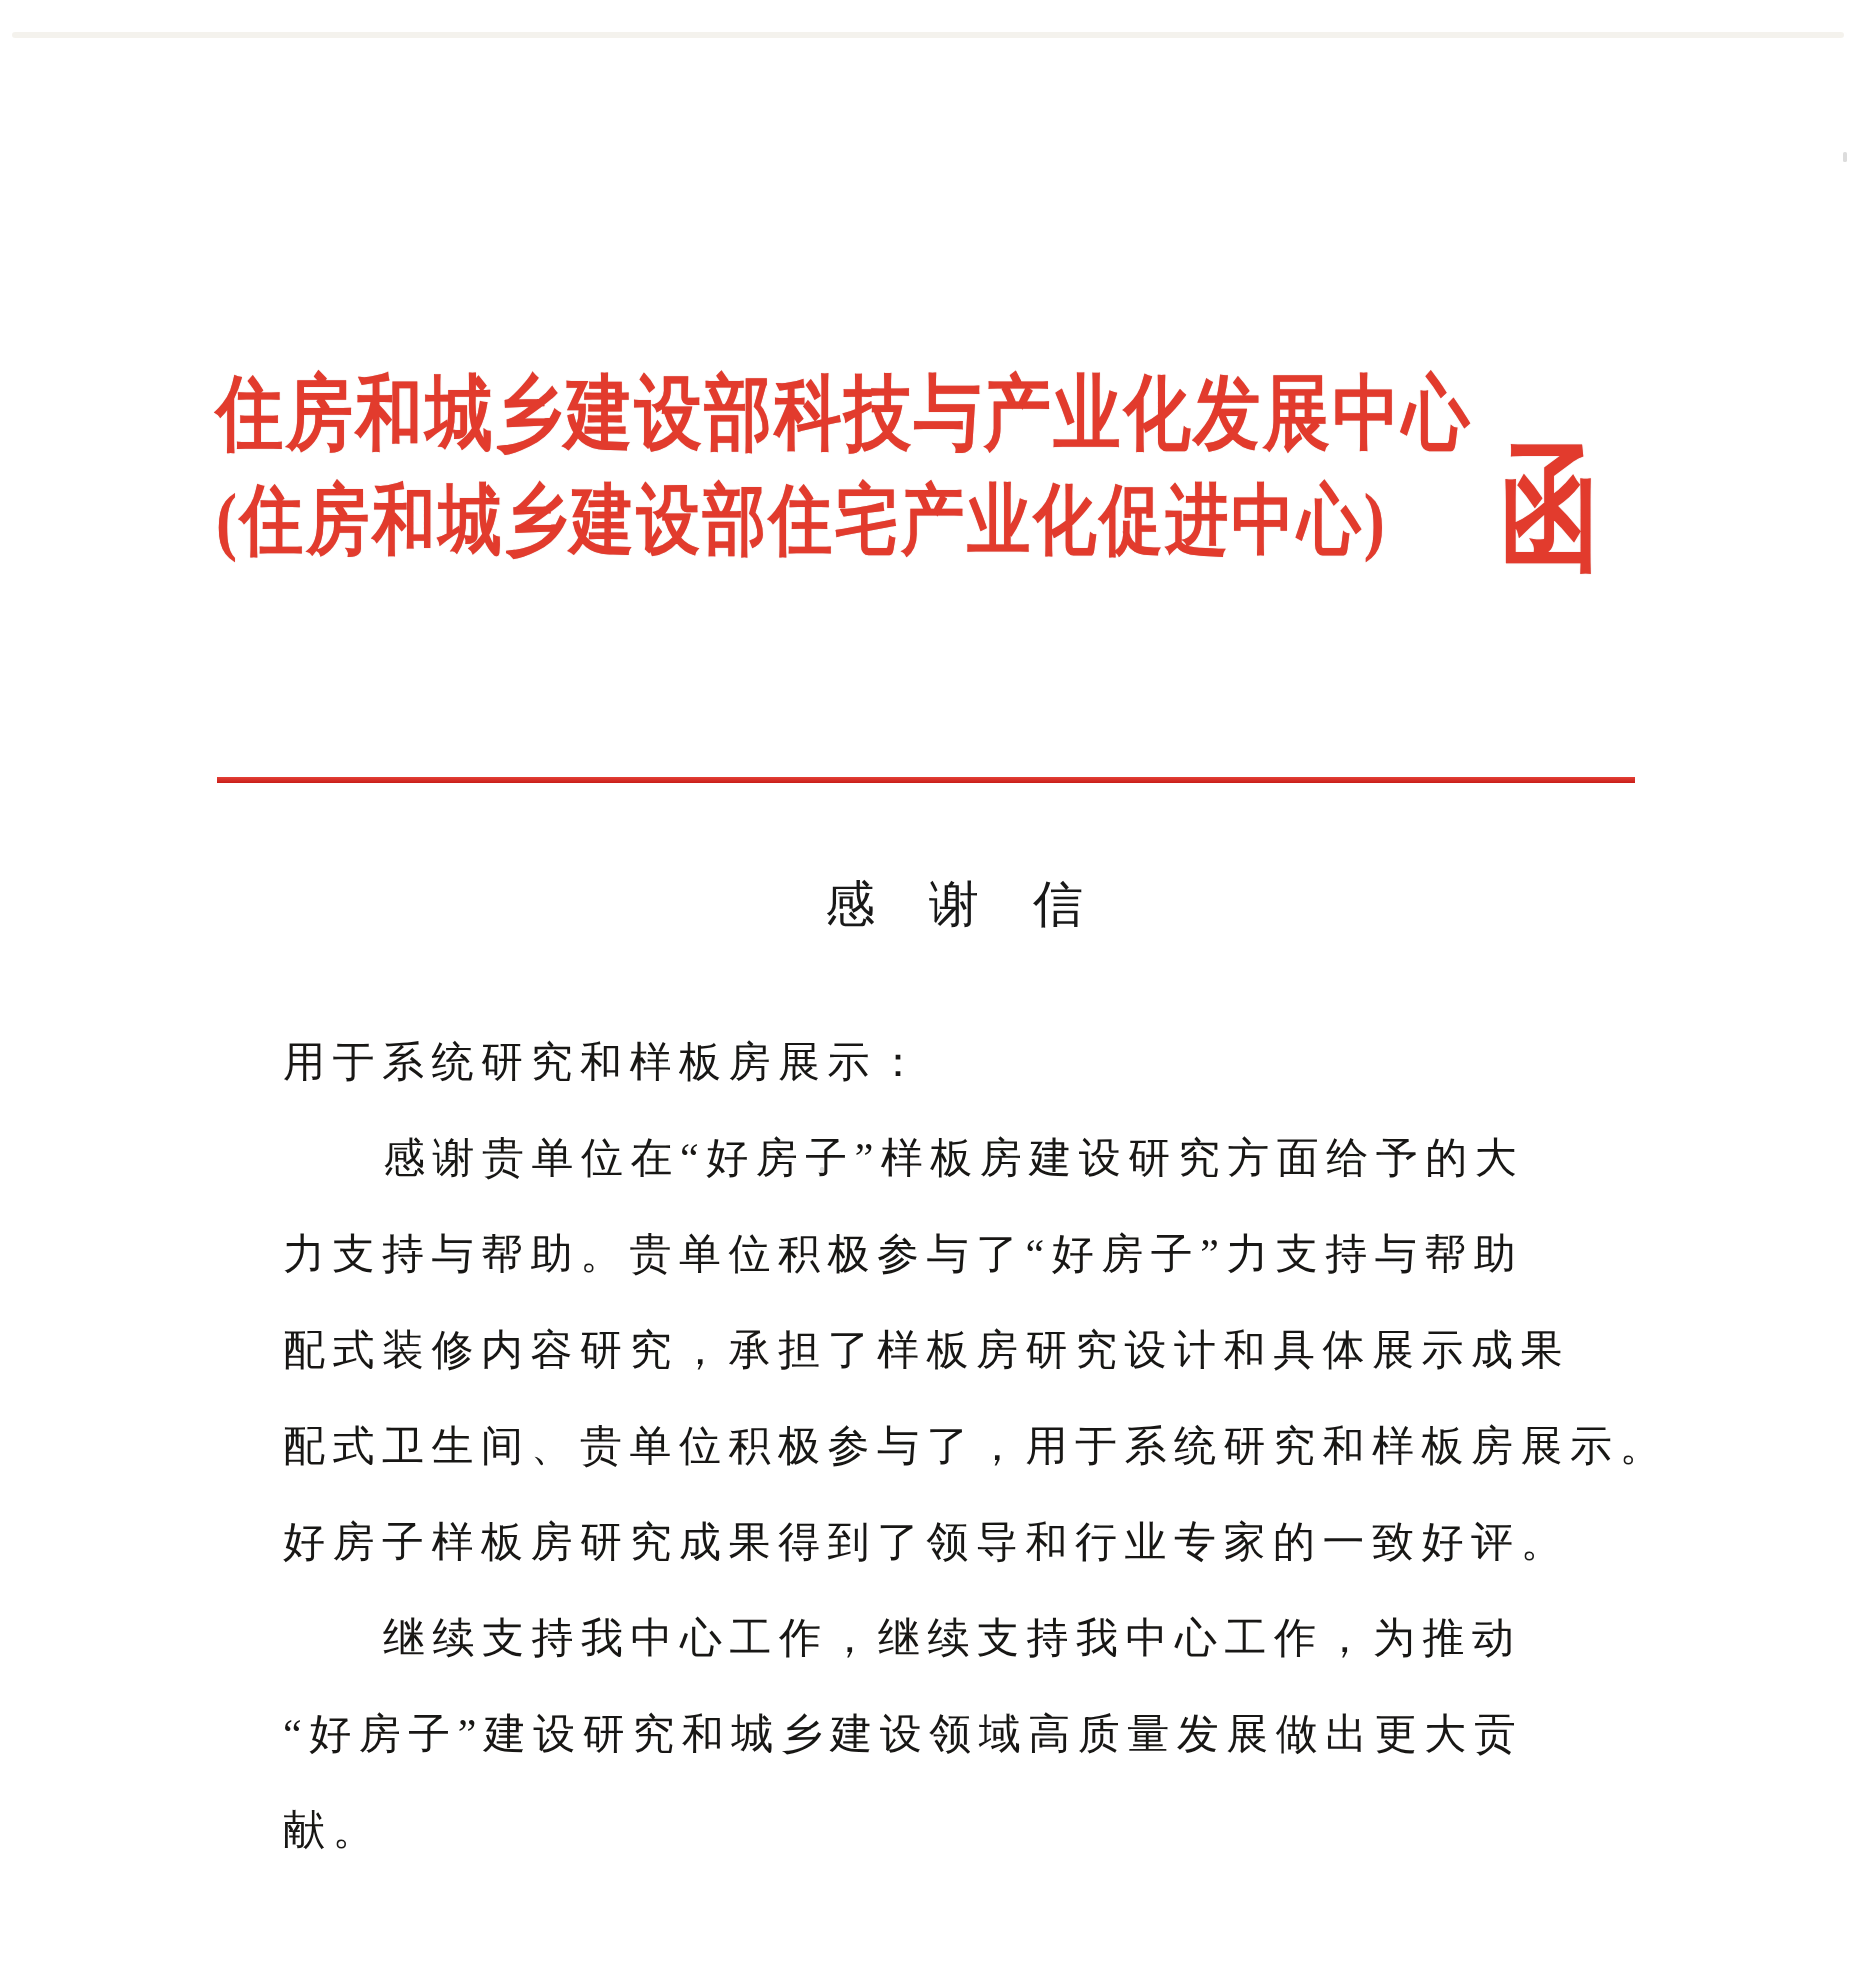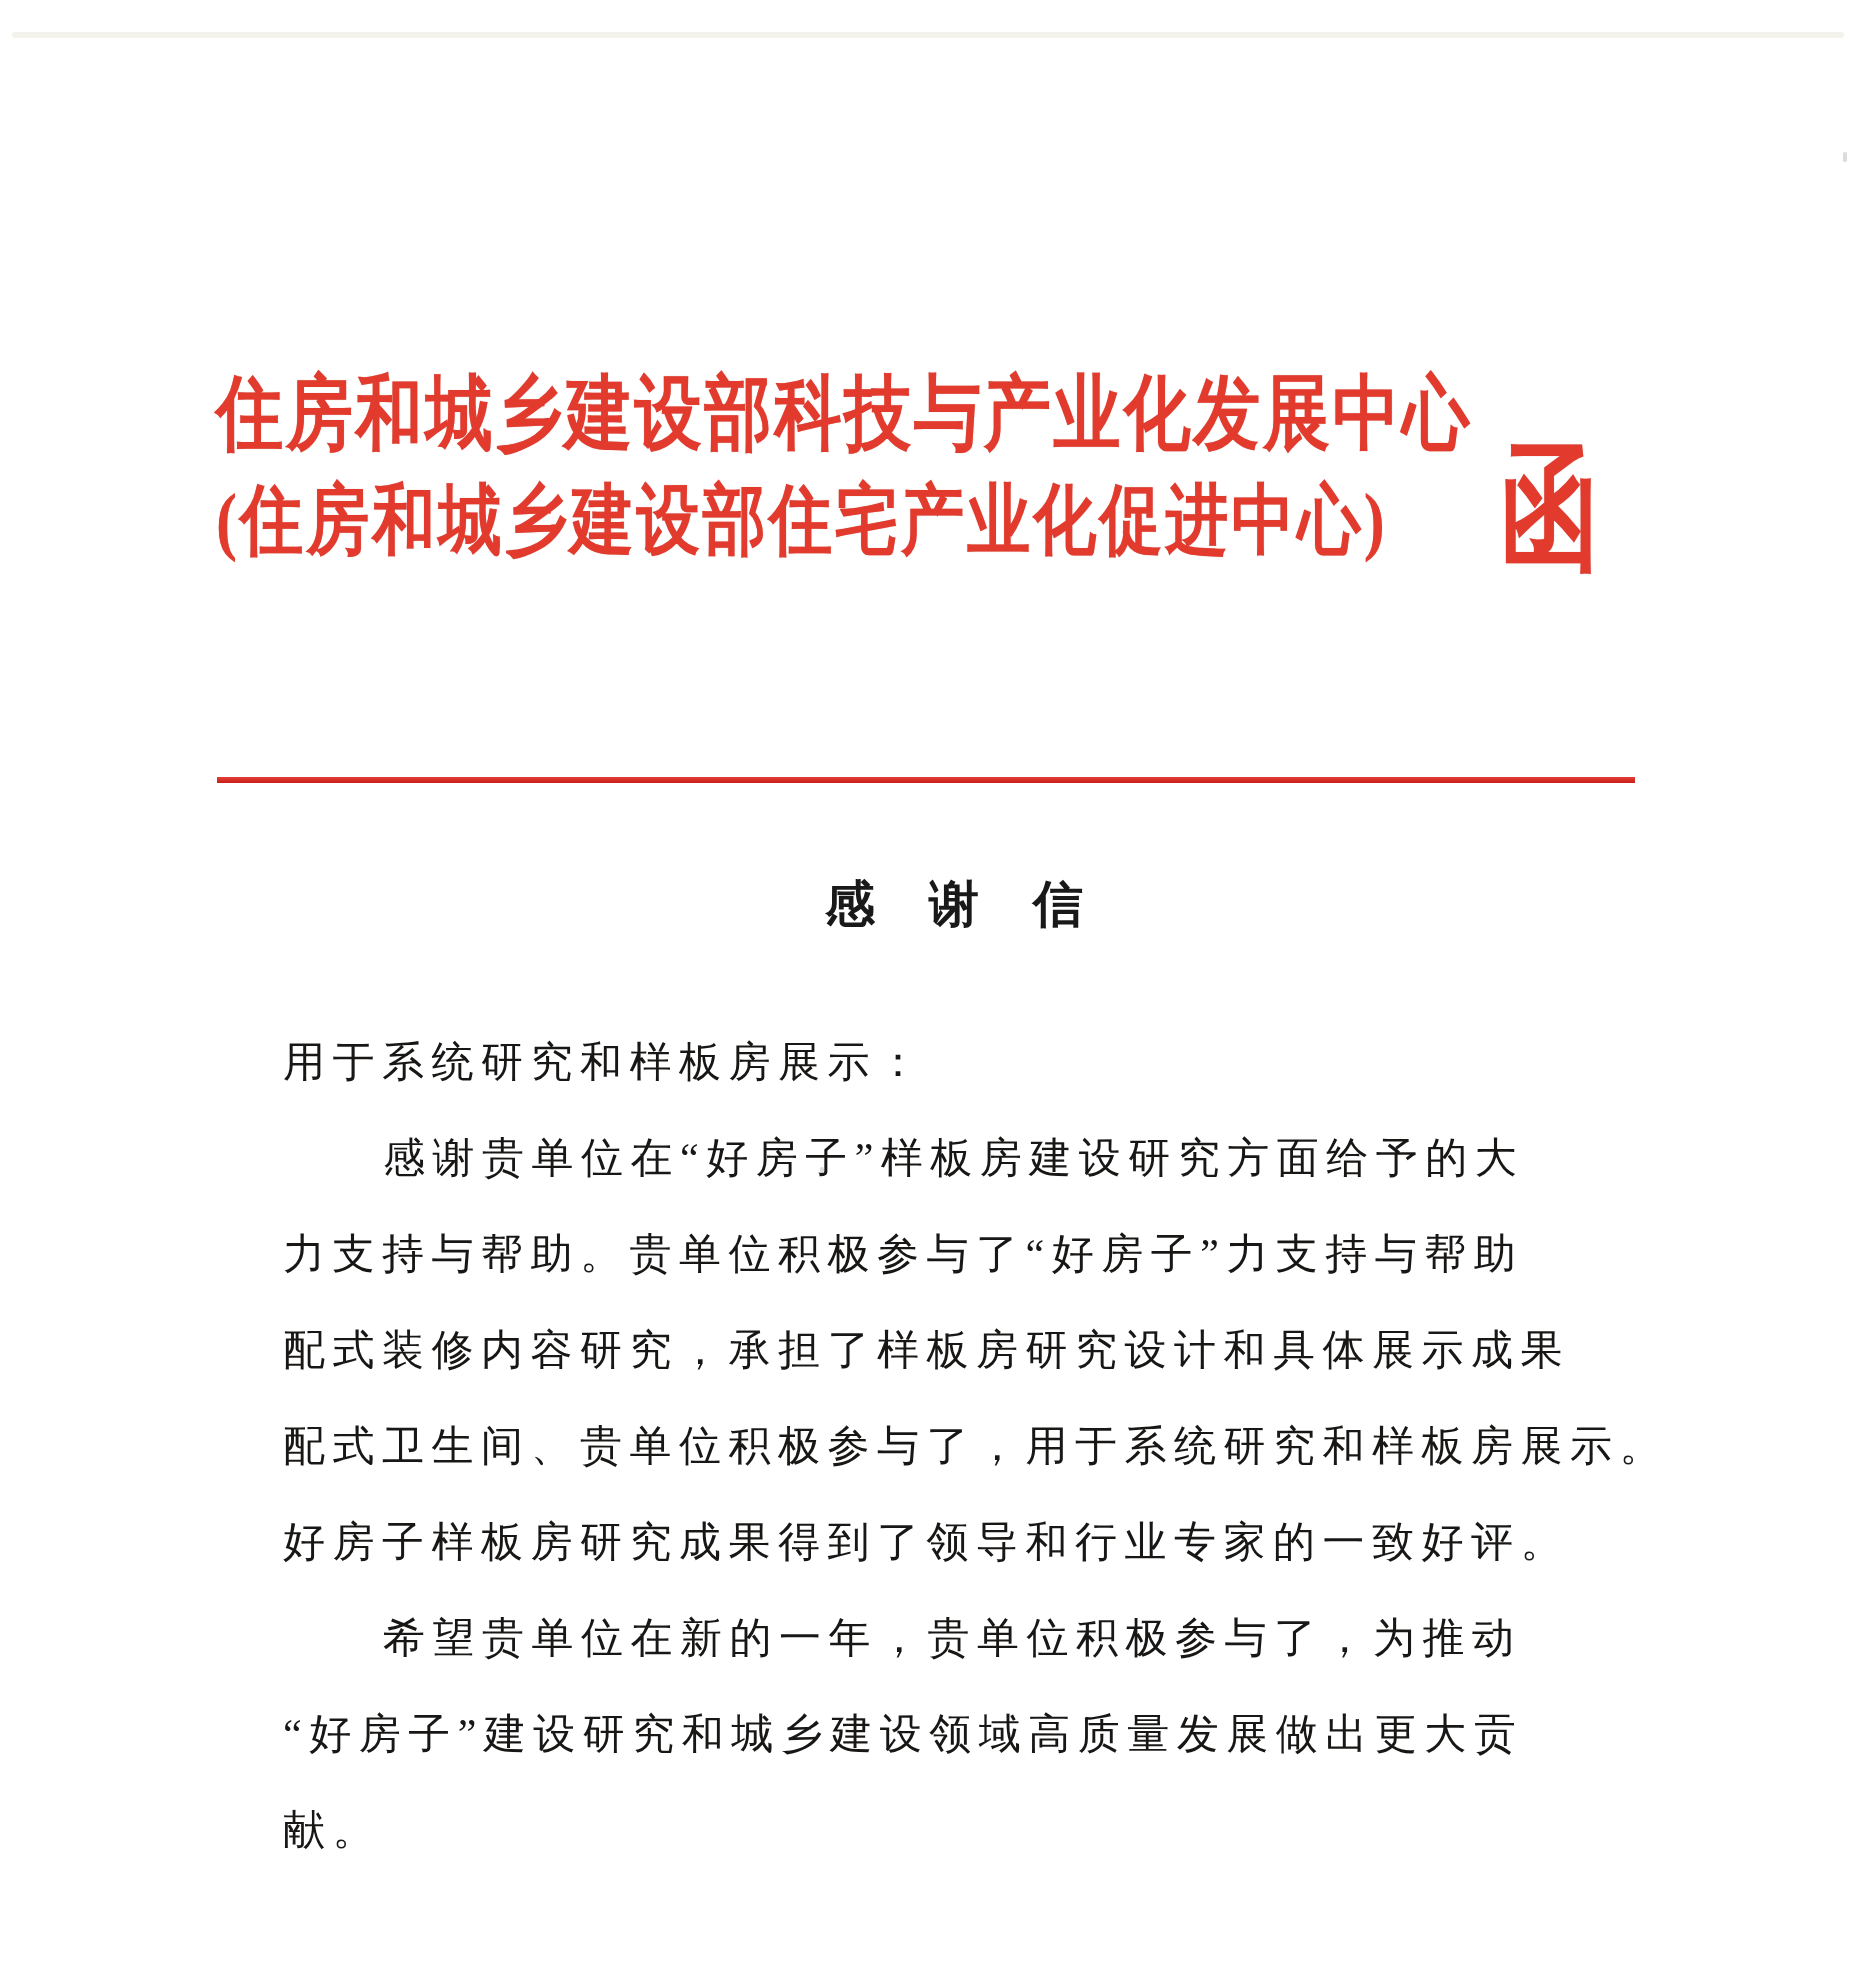--- a/index.html
+++ b/index.html
@@ -41,21 +41,21 @@
     line-height:1;
     transform:scaleY(1.42);transform-origin:top left;
     text-shadow:0 0 0.8px rgba(160,20,10,.45);
   }
   .redline{
     left:217px;top:777px;width:1418px;height:6.3px;
     background:linear-gradient(#e34036,#c81d18);
   }
   .title{
     left:825px;top:879px;margin:0;
-    font-size:50px;font-weight:bold;color:#191919;
+    font-size:50px;font-weight:normal;color:#191919;
     letter-spacing:54px;line-height:1;white-space:nowrap;
   }
   .letter-body{
     left:283px;top:1014px;width:1356px;
     font-size:42px;letter-spacing:7.5px;
     color:var(--ink);
   }
   .bline{
     height:96px;line-height:96px;white-space:nowrap;
   }
@@ -81,19 +81,19 @@
   <h1 class="abs title">感谢信</h1>
 
   <main class="abs letter-body">
 
   <div class="bline">用于系统研究和样板房展示：</div>
       <div class="bline indent">感谢贵单位在“好房子”样板房建设研究方面给予的大</div>
       <div class="bline">力支持与帮助。贵单位积极参与了“好房子”力支持与帮助</div>
       <div class="bline">配式装修内容研究，承担了样板房研究设计和具体展示成果</div>
       <div class="bline">配式卫生间、贵单位积极参与了，用于系统研究和样板房展示。</div>
       <div class="bline">好房子样板房研究成果得到了领导和行业专家的一致好评。</div>
-      <div class="bline indent">希望贵单位在新的一年，贵单位积极参与了，为推动</div>
+      <div class="bline indent">继续支持我中心工作，继续支持我中心工作，为推动</div>
       <div class="bline">“好房子”建设研究和城乡建设领域高质量发展做出更大贡</div>
       <div class="bline">献。</div>
     </main>
 
 </div>
 
 
 </body></html>

